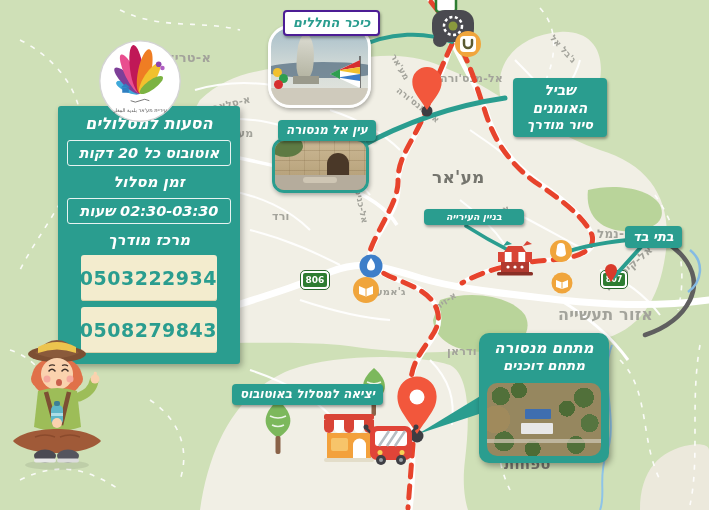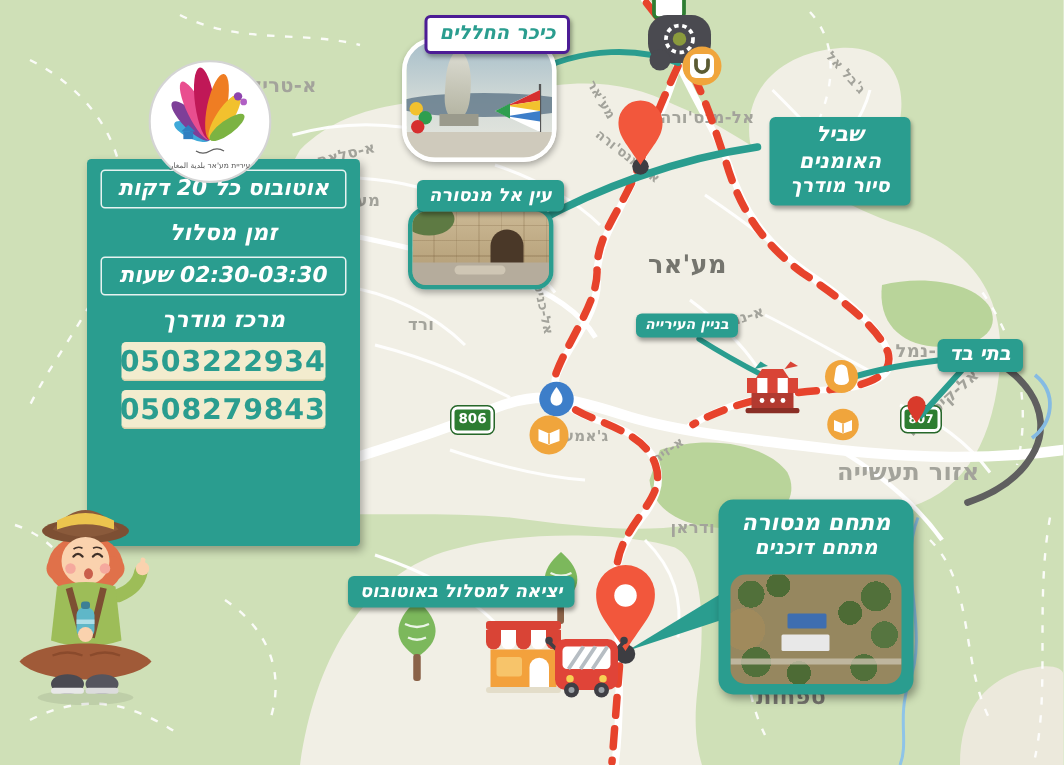--- a/index.html
+++ b/index.html
@@ -18,21 +18,21 @@
          border-radius:4px;color:#fff;font-weight:bold;text-align:center;
          font-family:"DejaVu Sans",sans-serif;}
   .panel{position:absolute;left:58px;top:106px;width:182px;height:258px;background:#2a9d8f;
          border-radius:3px;box-shadow:2px 3px 6px rgba(0,0,0,.3);direction:rtl;text-align:center;
          color:#fff;font-style:italic;font-weight:bold;}
   .panel .ttl{margin-top:8px;font-size:16px;}
   .panel .framed{margin:7px auto 0;width:158px;border:1px solid #e7f3f1;border-radius:3px;
                  padding:4px 2px;font-size:14.5px;}
   .panel .mid{margin-top:7px;font-size:15px;}
   .phone{margin:6px auto 0;width:136px;background:#f3ecce;border-radius:3px;color:#2a9d8f;
-         font-style:normal;font-weight:bold;font-size:19px;padding:2px 0;letter-spacing:.5px;
+         font-style:normal;font-weight:bold;font-size:19px;padding:12px 0;letter-spacing:.5px;
          box-shadow:inset 0 -1px 0 #d8cfa8;}
   .photo{position:absolute;overflow:hidden;}
   .fest-card{position:absolute;left:479px;top:333px;width:130px;height:130px;background:#2a9d8f;
              border-radius:10px;box-shadow:2px 3px 6px rgba(0,0,0,.35);color:#fff;text-align:center;
              direction:rtl;font-style:italic;font-weight:bold;}
 </style>
 </head>
 <body>
 
 <div id="stage">
@@ -281,21 +281,21 @@
     <div class="abs" style="left:-6px;top:-6px;width:34px;height:22px;background:#5e7a43;border-radius:50%"></div>
     <div class="abs" style="left:0;top:34px;width:100%;height:15px;background:#b5ac9c"></div>
     <div class="abs" style="left:28px;top:36px;width:34px;height:6px;background:#cfc6b4;border-radius:3px"></div>
   </div>
 
   <div class="callout" style="left:513px;top:78px;width:84px;font-size:14px;z-index:5;padding:4px 5px">
     <div>שביל האומנים</div>
     <div style="font-size:13px">סיור מודרך</div>
   </div>
 
-  <div class="callout" style="left:424px;top:209px;font-size:9.5px;padding:2px 6px;z-index:5">
+  <div class="callout" style="left:424px;top:209px;font-size:9.5px;padding:2px 22px;z-index:5">
     <span>בניין העירייה</span>
   </div>
 
   <div class="callout" style="left:625px;top:226px;font-size:13px;z-index:5">
     <span>בתי בד</span>
   </div>
 
   <div class="callout" style="left:232px;top:384px;font-size:12px;z-index:5">
     <span>יציאה למסלול באוטובוס</span>
   </div>
@@ -315,20 +315,21 @@
         radial-gradient(circle at 40% 90%, #4d6b35 0 8px, transparent 8px),
         radial-gradient(circle at 78% 85%, #51703a 0 9px, transparent 9px),
         radial-gradient(circle at 8% 50%, #a08a5c 0 14px, transparent 14px)"></div>
       <div class="abs" style="left:38px;top:26px;width:26px;height:10px;background:#3e6eb0;border-radius:1px"></div>
       <div class="abs" style="left:34px;top:40px;width:32px;height:11px;background:#e8e8e8;border-radius:1px"></div>
       <div class="abs" style="left:0;top:56px;width:100%;height:4px;background:#c9c2ae;opacity:.8"></div>
     </div>
   </div>
 
   <div class="panel" style="z-index:5">
+    <div class="ttl">הסעות למסלולים</div>
     <div class="framed">אוטובוס כל 20 דקות</div>
     <div class="mid">זמן מסלול</div>
     <div class="framed">02:30-03:30 שעות</div>
     <div class="mid">מרכז מודרך</div>
     <div class="phone">0503222934</div>
     <div class="phone">0508279843</div>
   </div>
 
   <svg class="abs" style="left:97px;top:39px;z-index:5" width="86" height="86" viewBox="0 0 92 92">
     <circle cx="46" cy="45" r="43" fill="#fff" stroke="#d4d4d4" stroke-width="1.5"></circle>

